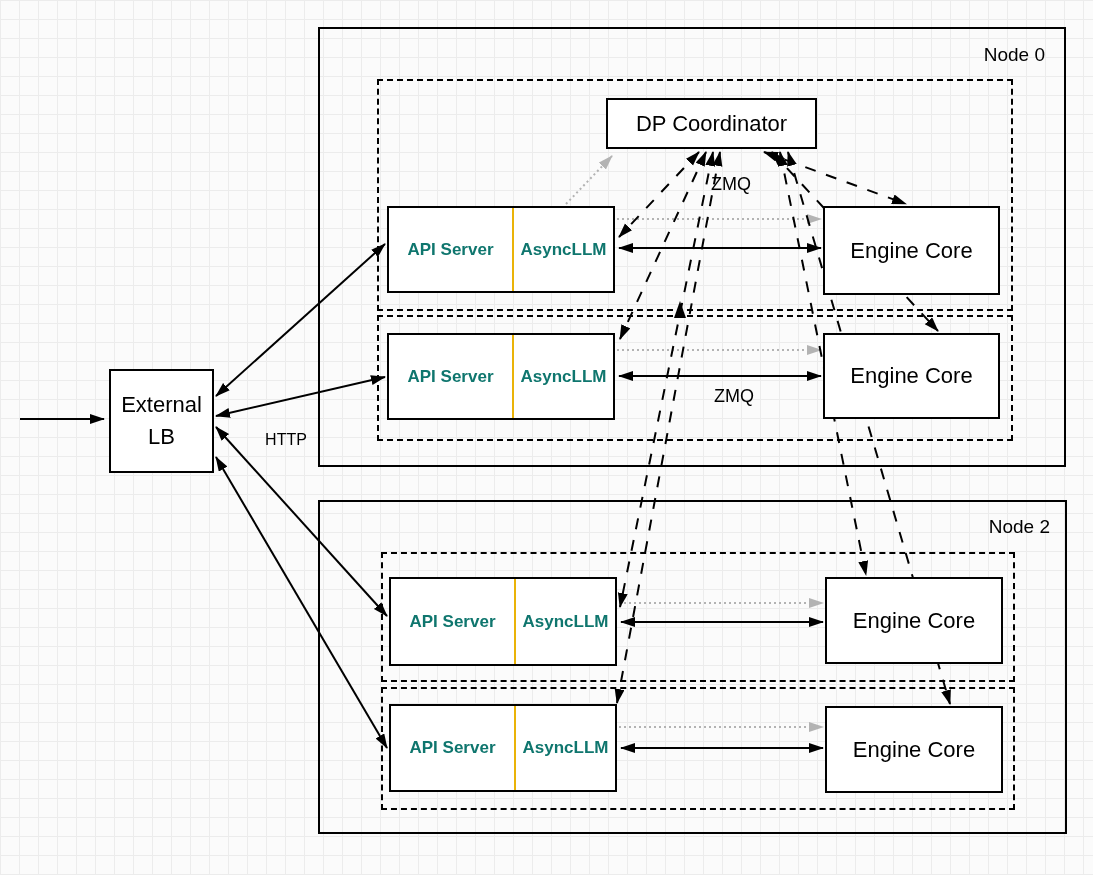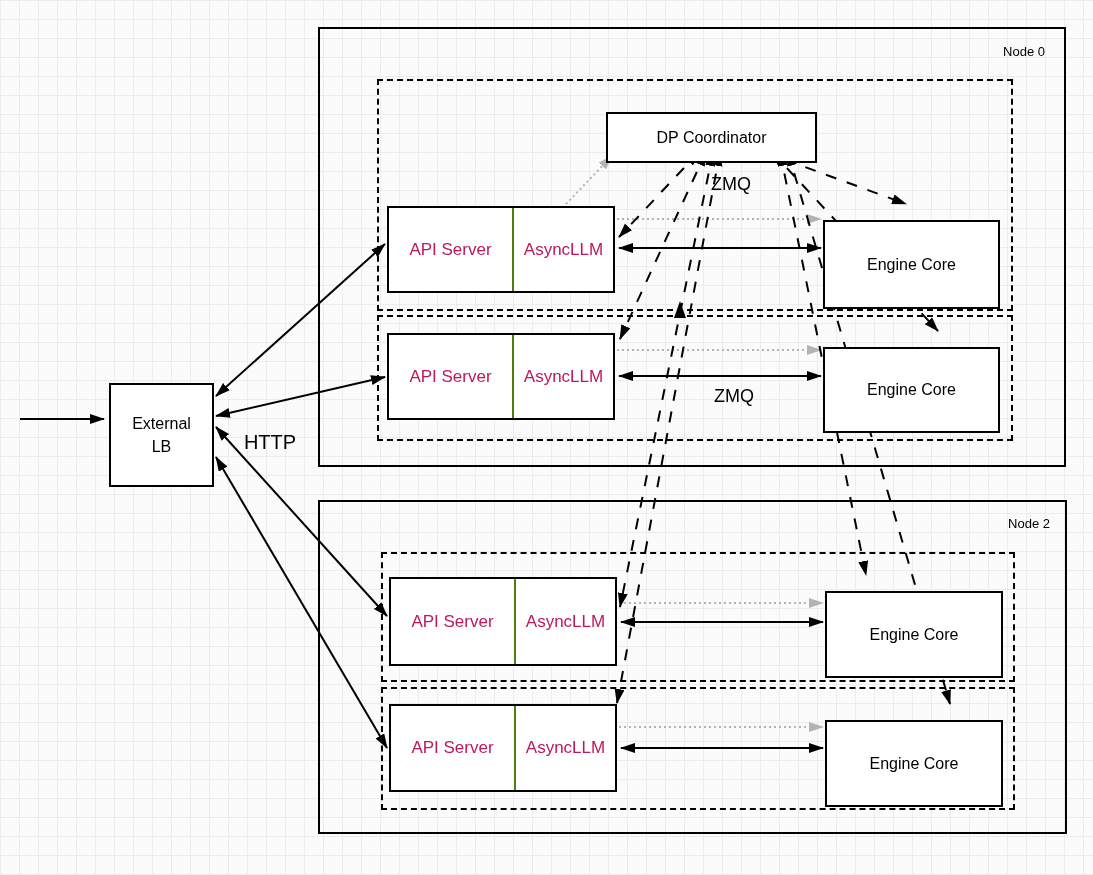--- a/index.html
+++ b/index.html
@@ -15,32 +15,32 @@
   .node-box{
     position:absolute; border:2px solid #000; background:transparent; z-index:1;
   }
   .row-container{
     position:absolute; border:2px dashed #000; background:transparent; z-index:1;
   }
   .arrow-layer{position:absolute; left:0; top:0; z-index:2;}
   .shape{
     position:absolute; background:#fff; border:2px solid #000; z-index:3;
     display:flex; align-items:center; justify-content:center;
-    font-size:16px; color:#000; box-sizing:border-box; text-align:center;margin-top:14px;
+    font-size:22px; color:#000; box-sizing:border-box; text-align:center;
   }
   .split-box{position:absolute; z-index:3; display:flex; box-sizing:border-box;
     background:#fff; border:2px solid #000;}
   .split-cell{display:flex; align-items:center; justify-content:center;
-    font-size:17px; color:#be185d; box-sizing:border-box;}
-  .split-cell.right{border-left:2px solid #4d7c0f;}
+    font-size:17px; color:#0f766e; box-sizing:border-box;font-weight:bold;}
+  .split-cell.right{border-left:2px solid #eab308;}
   .float-label{
     position:absolute; z-index:4; font-size:18px; color:#000; text-align:center;
   }
   .node-label{
-    position:absolute; z-index:4; font-size:13px; color:#000; text-align:right;
+    position:absolute; z-index:4; font-size:19px; color:#000; text-align:right;
   }
   .lb-lines{line-height:1.45;}
 </style>
 </head>
 <body>
 
 <div class="canvas">
 
   <div class="node-box" style="left:318px; top:27px; width:744px; height:436px;"></div>
   <div class="node-box" style="left:318px; top:500px; width:745px; height:330px;"></div>
@@ -131,15 +131,15 @@
   </div>
   <div class="shape" style="left:825px; top:706px; width:178px; height:87px;">
     <span>Engine Core</span>
   </div>
 
   <div class="node-label" style="left:930px; top:44px; width:115px;">Node 0</div>
   <div class="node-label" style="left:935px; top:516px; width:115px;">Node 2</div>
 
   <div class="float-label" style="left:691px; top:174px; width:80px;">ZMQ</div>
   <div class="float-label" style="left:694px; top:386px; width:80px;">ZMQ</div>
-  <div class="float-label" style="left:230px; top:431px; width:80px; font-size:20px;">HTTP</div>
+  <div class="float-label" style="left:246px; top:431px; width:80px; font-size:16px;">HTTP</div>
 
 </div>
 
 </body></html>

